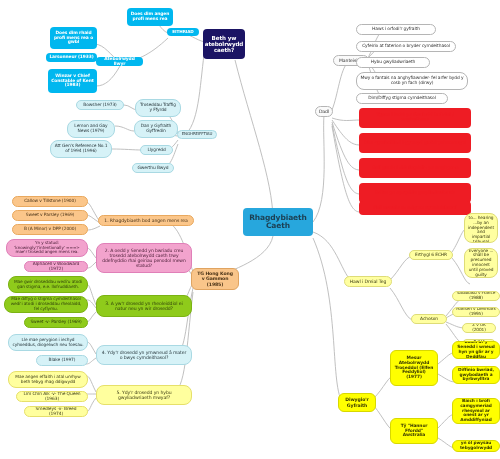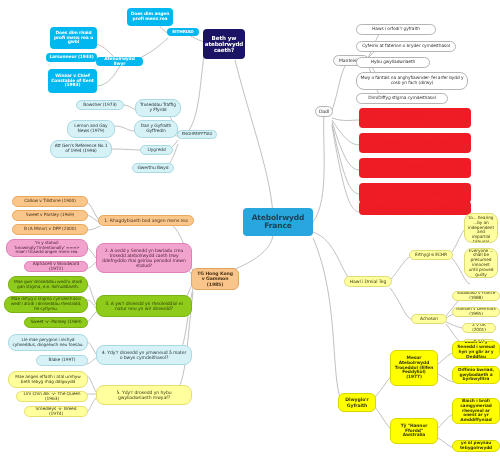--- a/index.html
+++ b/index.html
@@ -126,21 +126,21 @@
 
     <path d="M374,398 C384,388 388,376 396,374"></path>
     <path d="M374,406 C384,418 388,430 396,432"></path>
 
     <path d="M438,364 C448,356 450,352 458,352"></path>
     <path d="M438,374 C448,380 450,382 456,382"></path>
     <path d="M438,428 C448,418 450,414 456,414"></path>
     <path d="M438,438 C448,444 450,448 456,448"></path>
   </svg>
 
-  <div class="node n-root" style="left:243px;top:208px;width:70px;height:28px;font-size:7.5px;">Atebolrwydd France</div>
+  <div class="node n-root" style="left:243px;top:208px;width:70px;height:28px;font-size:7.5px;">Rhagdybiaeth Caeth</div>
 
   <div class="node n-navy" style="left:203px;top:29px;width:42px;height:30px;font-size:5.6px;">Beth yw atebolrwydd caeth?</div>
 
   <div class="node n-cyan" style="left:167px;top:28px;width:32px;height:8px;font-size:4.2px;">EITHRIAD</div>
 
   <div class="node n-cyan" style="left:127px;top:8px;width:46px;height:18px;font-size:4.4px;">Does dim angen profi mens rea</div>
 
   <div class="node n-cyan" style="left:96px;top:57px;width:47px;height:9px;font-size:4.4px;">Atebolrwydd llwyr</div>
 
   <div class="node n-cyan" style="left:50px;top:27px;width:47px;height:22px;font-size:4.4px;">Does dim rhaid profi mens rea o gwbl</div>

